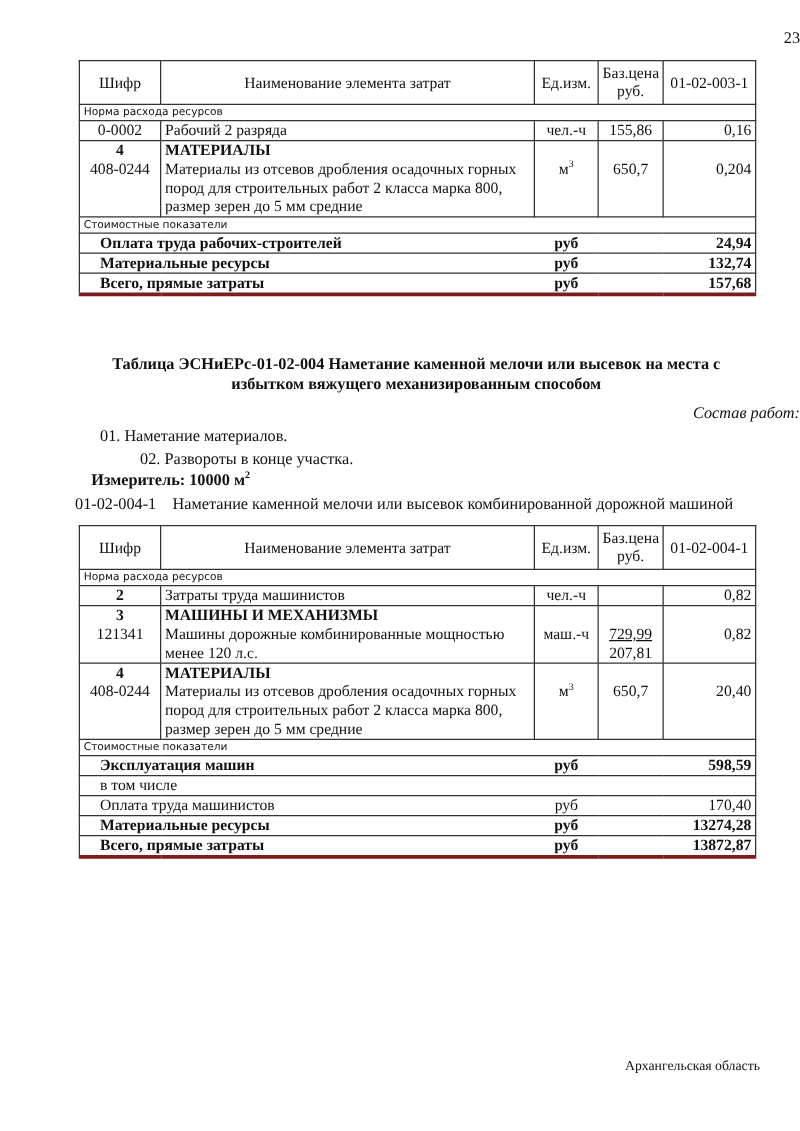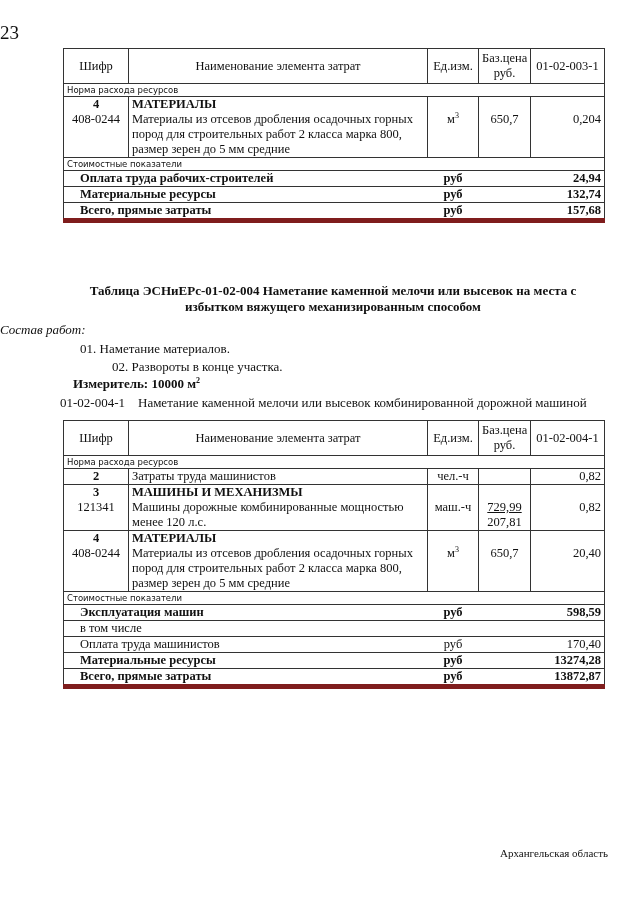--- a/index.html
+++ b/index.html
@@ -1,39 +1,39 @@
 <!DOCTYPE html>
 <html><head>
 <meta charset="utf-8">
 <style>
   html, body { margin: 0; padding: 0; background: #fff; }
   body { width: 640px; height: 905px; position: relative; overflow: hidden;
          font-family: "Liberation Serif", serif; color: #111; font-size: 12.5px; }
   .abs { position: absolute; }
-  .page-num { left: 0; width: 640px; top: 22px; text-align: left; font-size: 19px; }
+  .page-num { left: 0; width: 640px; top: 22px; text-align: right; font-size: 13px; }
   table.cost { position: absolute; left: 63px; width: 541px; border-collapse: collapse; table-layout: fixed; }
   table.cost td { border: 1px solid #333; padding: 0 3px; vertical-align: top; line-height: 15px; }
   table.cost col.c1 { width: 65px; } table.cost col.c2 { width: 299px; }
   table.cost col.c3 { width: 51px; } table.cost col.c4 { width: 52px; } table.cost col.c5 { width: 74px; }
   .hdr td { text-align: center; vertical-align: middle !important; height: 34px; }
   .hdr td.price { line-height: 15px; }
   .band td { text-align: left; font-family: "DejaVu Sans", sans-serif; font-size: 8.5px; height: 12px; line-height: 12px !important; padding-right: 5px; }
   .ctr { text-align: center; }
   .rt { text-align: right; }
   .b { font-weight: bold; }
   .sum td { border-top: none; border-bottom: none; }
   .sum td.lbl { padding-left: 16px; }
   .sum.first td { border-top: 1px solid #333; }
-  .sum.last td { border-bottom: 5px solid #7f1d1d; }
+  .sum.last td { border-bottom: 3px solid #7f1d1d; }
   .sum td.nolr { border-left: none; border-right: none; }
   .sum td.lbl { border-right: none; }
   .u { text-decoration: underline; }
   sup { font-size: 8px; line-height: 0; }
   .title { left: 63px; width: 540px; top: 283px; font-weight: bold; font-size: 13px; line-height: 16px; text-align: center; }
-  .subtitle { left: 0; width: 640px; text-align: left; top: 322px; font-style: italic; font-size: 13px; }
+  .subtitle { left: 0; width: 640px; text-align: right; top: 322px; font-style: italic; font-size: 13px; }
   .work1 { left: 80px; top: 341px; font-size: 13px; }
   .work2 { left: 80px; top: 359px; font-size: 13px; margin-left: 32px; }
   .measure { left: 73px; top: 376px; font-weight: bold; font-size: 13px; }
   .code-line { left: 60px; top: 395px; font-size: 13px; }
   .footer { left: 500px; top: 847px; font-size: 11px; }
 </style>
 </head>
 <body>
 
 <div class="abs page-num">23</div>
@@ -51,20 +51,27 @@
     <td>Шифр</td>
     <td>Наименование элемента затрат</td>
     <td>Ед.изм.</td>
     <td class="price">Баз.цена руб.</td>
     <td>01-02-003-1</td>
   </tr>
   <tr class="band">
     <td colspan="5">Норма расхода ресурсов</td>
   </tr>
   <tr>
+    <td class="ctr">0-0002</td>
+    <td>Рабочий 2 разряда</td>
+    <td class="ctr">чел.-ч</td>
+    <td class="ctr">155,86</td>
+    <td class="rt">0,16</td>
+  </tr>
+  <tr>
     <td class="ctr">
       <div class="b">4</div>
       <div>408-0244</div>
     </td>
     <td>
       <div class="b">МАТЕРИАЛЫ</div>
       <div>Материалы из отсевов дробления осадочных горных пород для строительных работ 2 класса марка 800, размер зерен до 5 мм средние</div>
     </td>
     <td class="ctr"><div style="height:15px"></div><span>м</span><sup>3</sup></td>
     <td class="ctr"><div style="height:15px"></div><span>650,7</span></td>

